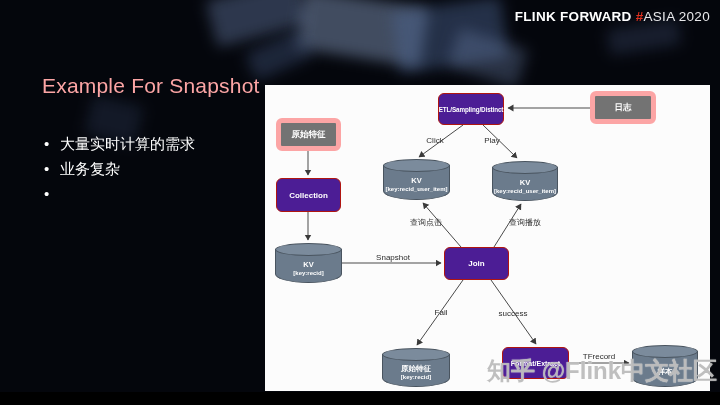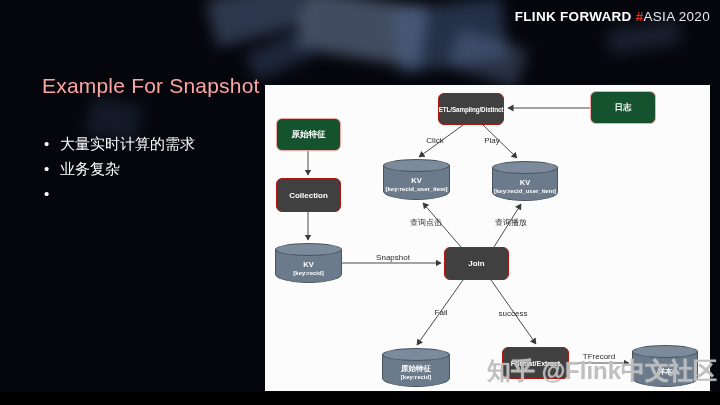--- a/index.html
+++ b/index.html
@@ -24,22 +24,22 @@
 
   .bullets{position:absolute;left:44px;top:131px;color:#fff;font-size:15px;}
   .bullet{display:flex;align-items:flex-start;line-height:25px;white-space:nowrap;}
   .bullet .dot{width:16px;color:#fff;}
 
   .panel{position:absolute;left:265px;top:85px;width:445px;height:306px;background:#fcfcfc;}
   .edges{position:absolute;left:0;top:0;width:445px;height:306px;pointer-events:none;}
 
   .gbox,.rbox{position:absolute;box-sizing:border-box;border-radius:6px;display:flex;align-items:center;
       justify-content:center;text-align:center;color:#fff;font-weight:700;padding:1px 2px;}
-  .gbox{background:#14532d;border:1px solid #fca5a5;font-size:8.5px;}
-  .rbox{background:#404040;border:1px solid #b01510;font-size:8px;}
+  .gbox{background:#737373;border:5px solid #fca5a5;font-size:8.5px;}
+  .rbox{background:#4c1d95;border:1px solid #b01510;font-size:8px;}
   .rbox.small-text{font-size:6.3px;letter-spacing:-.1px;}
   .rbox.mid-text{font-size:7px;}
 
   .cyl{position:absolute;}
   .cyl-top{position:absolute;left:0;right:0;top:0;height:13px;background:#7b8b9c;border:1px solid #49545f;
       border-radius:50%;box-sizing:border-box;z-index:2;}
   .cyl-body{position:absolute;left:0;right:0;top:6px;bottom:0;background:#6b7b8c;border:1px solid #49545f;
       border-top:0;border-radius:0 0 50% 50% / 0 0 9px 9px;box-sizing:border-box;z-index:1;
       display:flex;flex-direction:column;align-items:center;justify-content:center;color:#fff;text-align:center;
       padding-top:5px;}
@@ -167,21 +167,21 @@
       <div class="cyl-top"></div>
       <div class="cyl-body">
         <span class="l1">样本</span>
         <span class="l2"></span>
       </div>
     </div>
 
     <span class="elabel" style="left:170px;top:51px">Click</span>
     <span class="elabel" style="left:227px;top:51px">Play</span>
     <span class="elabel" style="left:161px;top:132px">查询点击</span>
-    <span class="elabel" style="left:246px;top:132px">查询播放</span>
+    <span class="elabel" style="left:260px;top:132px">查询播放</span>
     <span class="elabel" style="left:128px;top:168px">Snapshot</span>
     <span class="elabel" style="left:176px;top:223px">Fail</span>
     <span class="elabel" style="left:248px;top:224px">success</span>
     <span class="elabel" style="left:334px;top:267px">TFrecord</span>
 
   </div>
 
   <div class="watermark">知乎 @Flink中文社区</div>
 
 </div>

